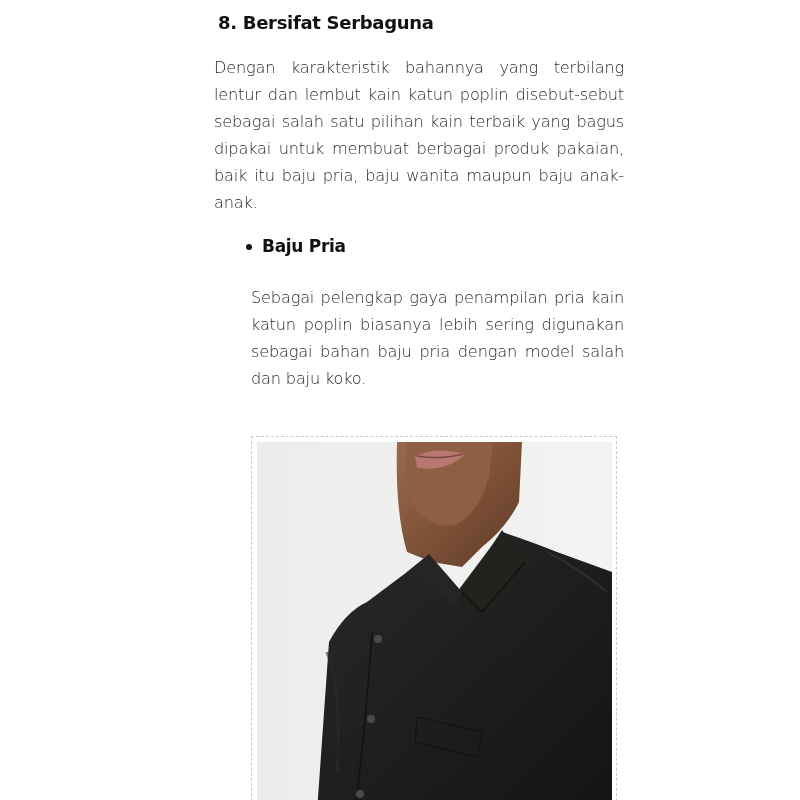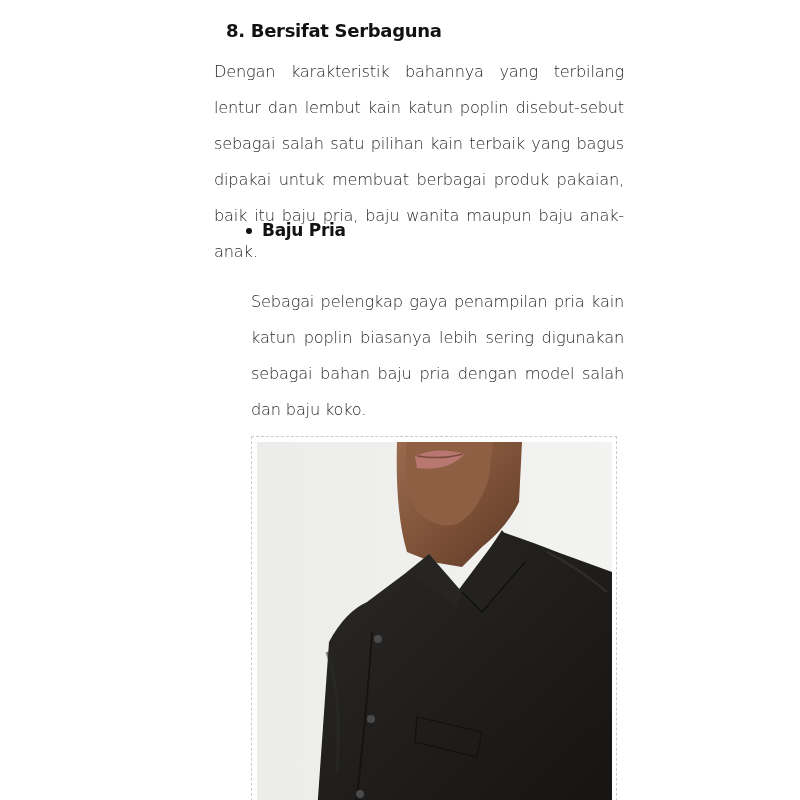--- a/index.html
+++ b/index.html
@@ -1,25 +1,25 @@
 <!DOCTYPE html>
 <html><head>
 <meta charset="utf-8">
 <style>
   html, body { margin:0; padding:0; background:#ffffff; }
   body { width:800px; height:800px; overflow:hidden; position:relative;
          font-family:"DejaVu Sans","Liberation Sans",sans-serif; color:#222; }
-  .section-heading { position:absolute; left:214px; top:8px; margin:12px;
+  .section-heading { position:absolute; left:214px; top:8px; margin:4px;
          font-family:"DejaVu Sans",sans-serif; font-weight:bold; font-size:18px;
          color:#111; letter-spacing:-0.3px; }
   .para { position:absolute; margin:0; font-family:"DejaVu Sans",sans-serif;
-         font-size:16.2px; line-height:36px; text-align:justify; color:#2a2a2a;
+         font-size:16.2px; line-height:27px; text-align:justify; color:#2a2a2a;
          font-weight:300; letter-spacing:-0.2px; }
   .para-1 { left:214px; top:54px; width:410px; }
-  .bullet-row { position:absolute; left:246px; top:220px; display:flex; align-items:center;justify-content:flex-end; }
+  .bullet-row { position:absolute; left:246px; top:236px; display:flex; align-items:center;justify-content:flex-end; }
   .bullet-dot { width:6px; height:6px; border-radius:50%; background:#111; margin-right:10px; margin-top:2px; }
   .bullet-title { font-family:"DejaVu Sans",sans-serif; font-weight:bold; font-size:17px; color:#111; letter-spacing:-0.3px; }
   .para-2 { left:251px; top:284px; width:373px; }
   .figure { position:absolute; left:251px; top:436px; width:366px; height:380px;
             border:1.5px dashed #c8ccd2; box-sizing:border-box; }
   .photo { position:absolute; left:5px; top:5px; width:355px; height:370px; overflow:hidden; background:#eeeeec; }
   .photo svg { display:block; }
 </style>
 </head>
 <body>

